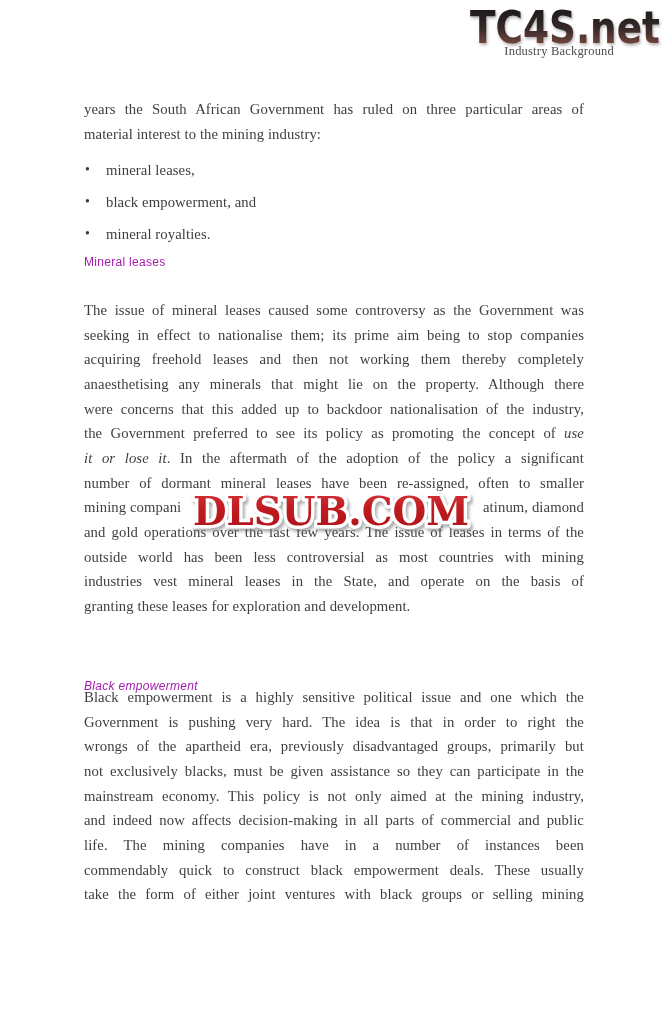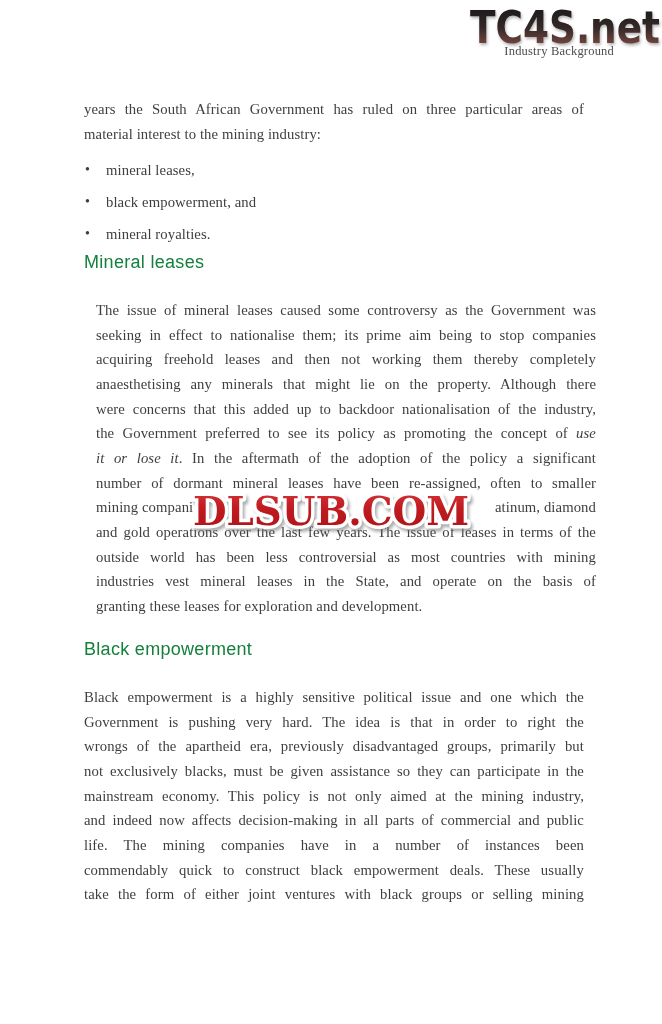--- a/index.html
+++ b/index.html
@@ -33,26 +33,26 @@
   .line.lastline{text-align-last:left;}
   .line.split{display:flex;justify-content:space-between;}
   .line i{}
   .intro{top:97px;}
   .bullets{top:158px;}
   .bullet-item{line-height:24.65px;margin-bottom:7.5px;position:relative;padding-left:22px;}
   .bullet-item .dot{position:absolute;left:1px;top:0;font-size:14px;}
   .headingblk{
     position:absolute;left:84px;width:500px;
     font-family:"Liberation Sans", sans-serif;
-    font-size:18px;font-weight:400;color:#15803d;
+    font-size:12px;font-weight:400;color:#a21caf;
     letter-spacing:.3px;line-height:26px;
   }
   .h-mineral{top:249px;}
-  .para1{top:298px;margin-left:12px;}
-  .h-black{top:636px;}
+  .para1{top:298px;}
+  .h-black{top:673px;font-style:italic;}
   .para2{top:685px;}
   
   .dlsub-svg{
     position:absolute;left:183px;top:483px;width:296px;height:54px;
     filter:drop-shadow(2px 3px 1.5px rgba(110,110,110,0.55));
     z-index:10;
   }
   .tx-svg{
     position:absolute;left:280px;top:962px;width:378px;height:58px;
     filter:drop-shadow(0 0 2px #ffffff) drop-shadow(0 0 2px #ffffff) drop-shadow(2px 4px 2.5px rgba(90,90,90,0.5));

